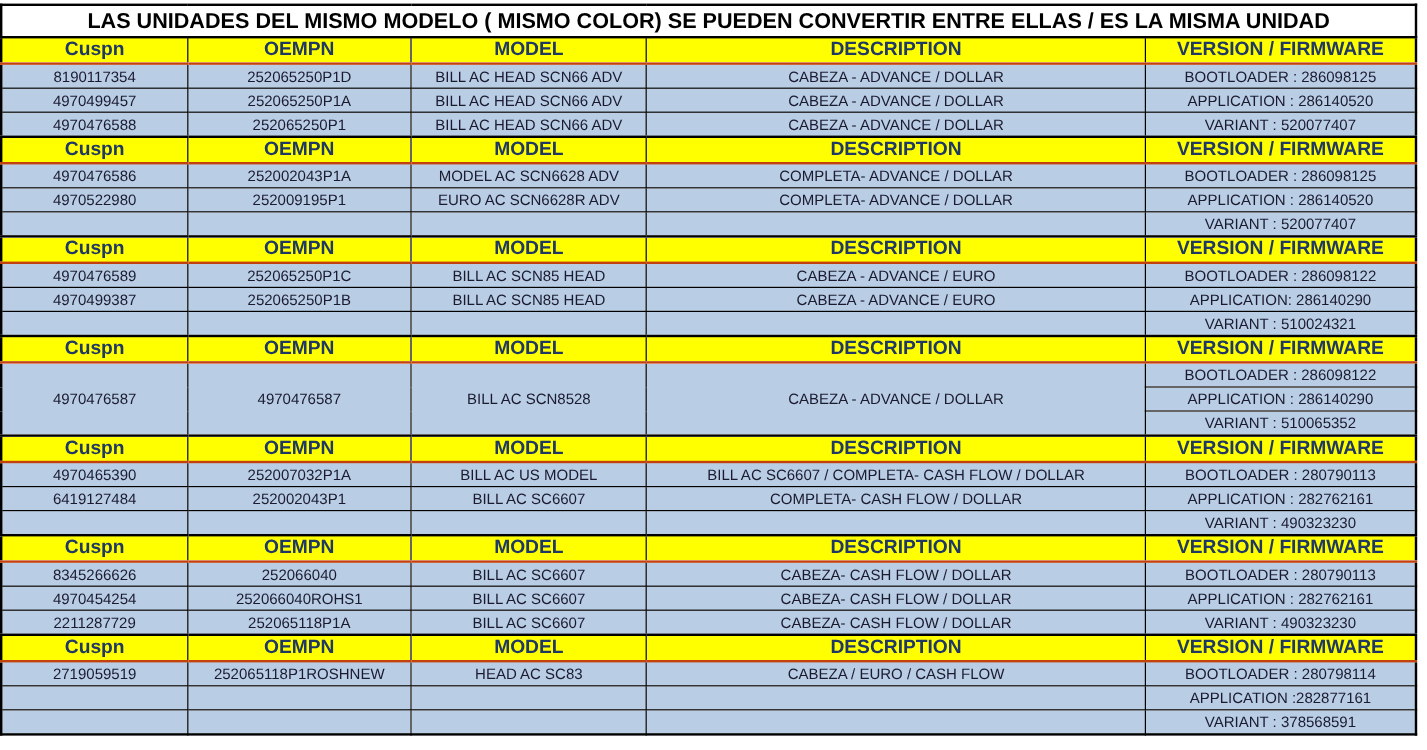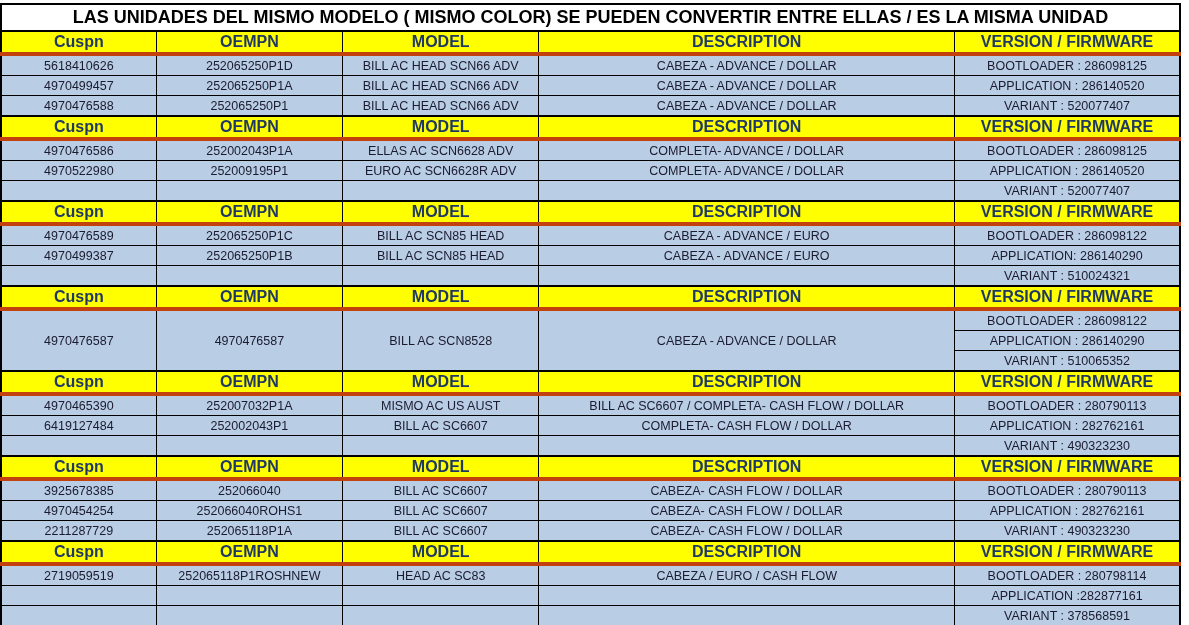--- a/index.html
+++ b/index.html
@@ -34,21 +34,21 @@
     height: 25px;
     border: 2px solid #000;
   }
   tr.head-row td {
     background: #FFFF00;
     color: #1F3864;
     font-weight: bold;
     font-size: 16px;
     height: 20px;
     border-top: 2px solid #000;
-    border-bottom: 4px solid #c2410c;
+    border-bottom: 2px solid #c2410c;
   }
   tr.data-row td {
     background: #B9CDE5;
     color: #1b1b2f;
     font-size: 12.5px;
     height: 19px;
   }
   td.desc-left {
     text-align: left;
     white-space: pre;
@@ -73,21 +73,21 @@
   </tr>
 
   <tr class="head-row">
     <td>Cuspn</td>
     <td>OEMPN</td>
     <td>MODEL</td>
     <td>DESCRIPTION</td>
     <td>VERSION / FIRMWARE</td>
   </tr>
   <tr class="data-row">
-    <td>5618410626</td>
+    <td>8190117354</td>
     <td>252065250P1D</td>
     <td>BILL AC HEAD SCN66 ADV</td>
     <td>CABEZA - ADVANCE / DOLLAR</td>
     <td>BOOTLOADER : 286098125</td>
   </tr>
   <tr class="data-row">
     <td>4970499457</td>
     <td>252065250P1A</td>
     <td>BILL AC HEAD SCN66 ADV</td>
     <td>CABEZA - ADVANCE / DOLLAR</td>
@@ -104,21 +104,21 @@
   <tr class="head-row">
     <td>Cuspn</td>
     <td>OEMPN</td>
     <td>MODEL</td>
     <td>DESCRIPTION</td>
     <td>VERSION / FIRMWARE</td>
   </tr>
   <tr class="data-row">
     <td>4970476586</td>
     <td>252002043P1A</td>
-    <td>ELLAS AC SCN6628 ADV</td>
+    <td>MODEL AC SCN6628 ADV</td>
     <td>COMPLETA- ADVANCE / DOLLAR</td>
     <td>BOOTLOADER : 286098125</td>
   </tr>
   <tr class="data-row">
     <td>4970522980</td>
     <td>252009195P1</td>
     <td>EURO AC SCN6628R ADV</td>
     <td>COMPLETA- ADVANCE / DOLLAR</td>
     <td>APPLICATION : 286140520</td>
   </tr>
@@ -183,21 +183,21 @@
   <tr class="head-row">
     <td>Cuspn</td>
     <td>OEMPN</td>
     <td>MODEL</td>
     <td>DESCRIPTION</td>
     <td>VERSION / FIRMWARE</td>
   </tr>
   <tr class="data-row">
     <td>4970465390</td>
     <td>252007032P1A</td>
-    <td>MISMO AC US AUST</td>
+    <td>BILL AC US MODEL</td>
     <td class="desc-left">BILL AC  SC6607    /     COMPLETA- CASH FLOW / DOLLAR</td>
     <td>BOOTLOADER : 280790113</td>
   </tr>
   <tr class="data-row">
     <td>6419127484</td>
     <td>252002043P1</td>
     <td>BILL AC SC6607</td>
     <td>COMPLETA-  CASH FLOW / DOLLAR</td>
     <td>APPLICATION : 282762161</td>
   </tr>
@@ -210,21 +210,21 @@
   </tr>
 
   <tr class="head-row">
     <td>Cuspn</td>
     <td>OEMPN</td>
     <td>MODEL</td>
     <td>DESCRIPTION</td>
     <td>VERSION / FIRMWARE</td>
   </tr>
   <tr class="data-row">
-    <td>3925678385</td>
+    <td>8345266626</td>
     <td>252066040</td>
     <td>BILL AC SC6607</td>
     <td>CABEZA- CASH FLOW  / DOLLAR</td>
     <td>BOOTLOADER : 280790113</td>
   </tr>
   <tr class="data-row">
     <td>4970454254</td>
     <td>252066040ROHS1</td>
     <td>BILL AC SC6607</td>
     <td>CABEZA- CASH FLOW / DOLLAR</td>

